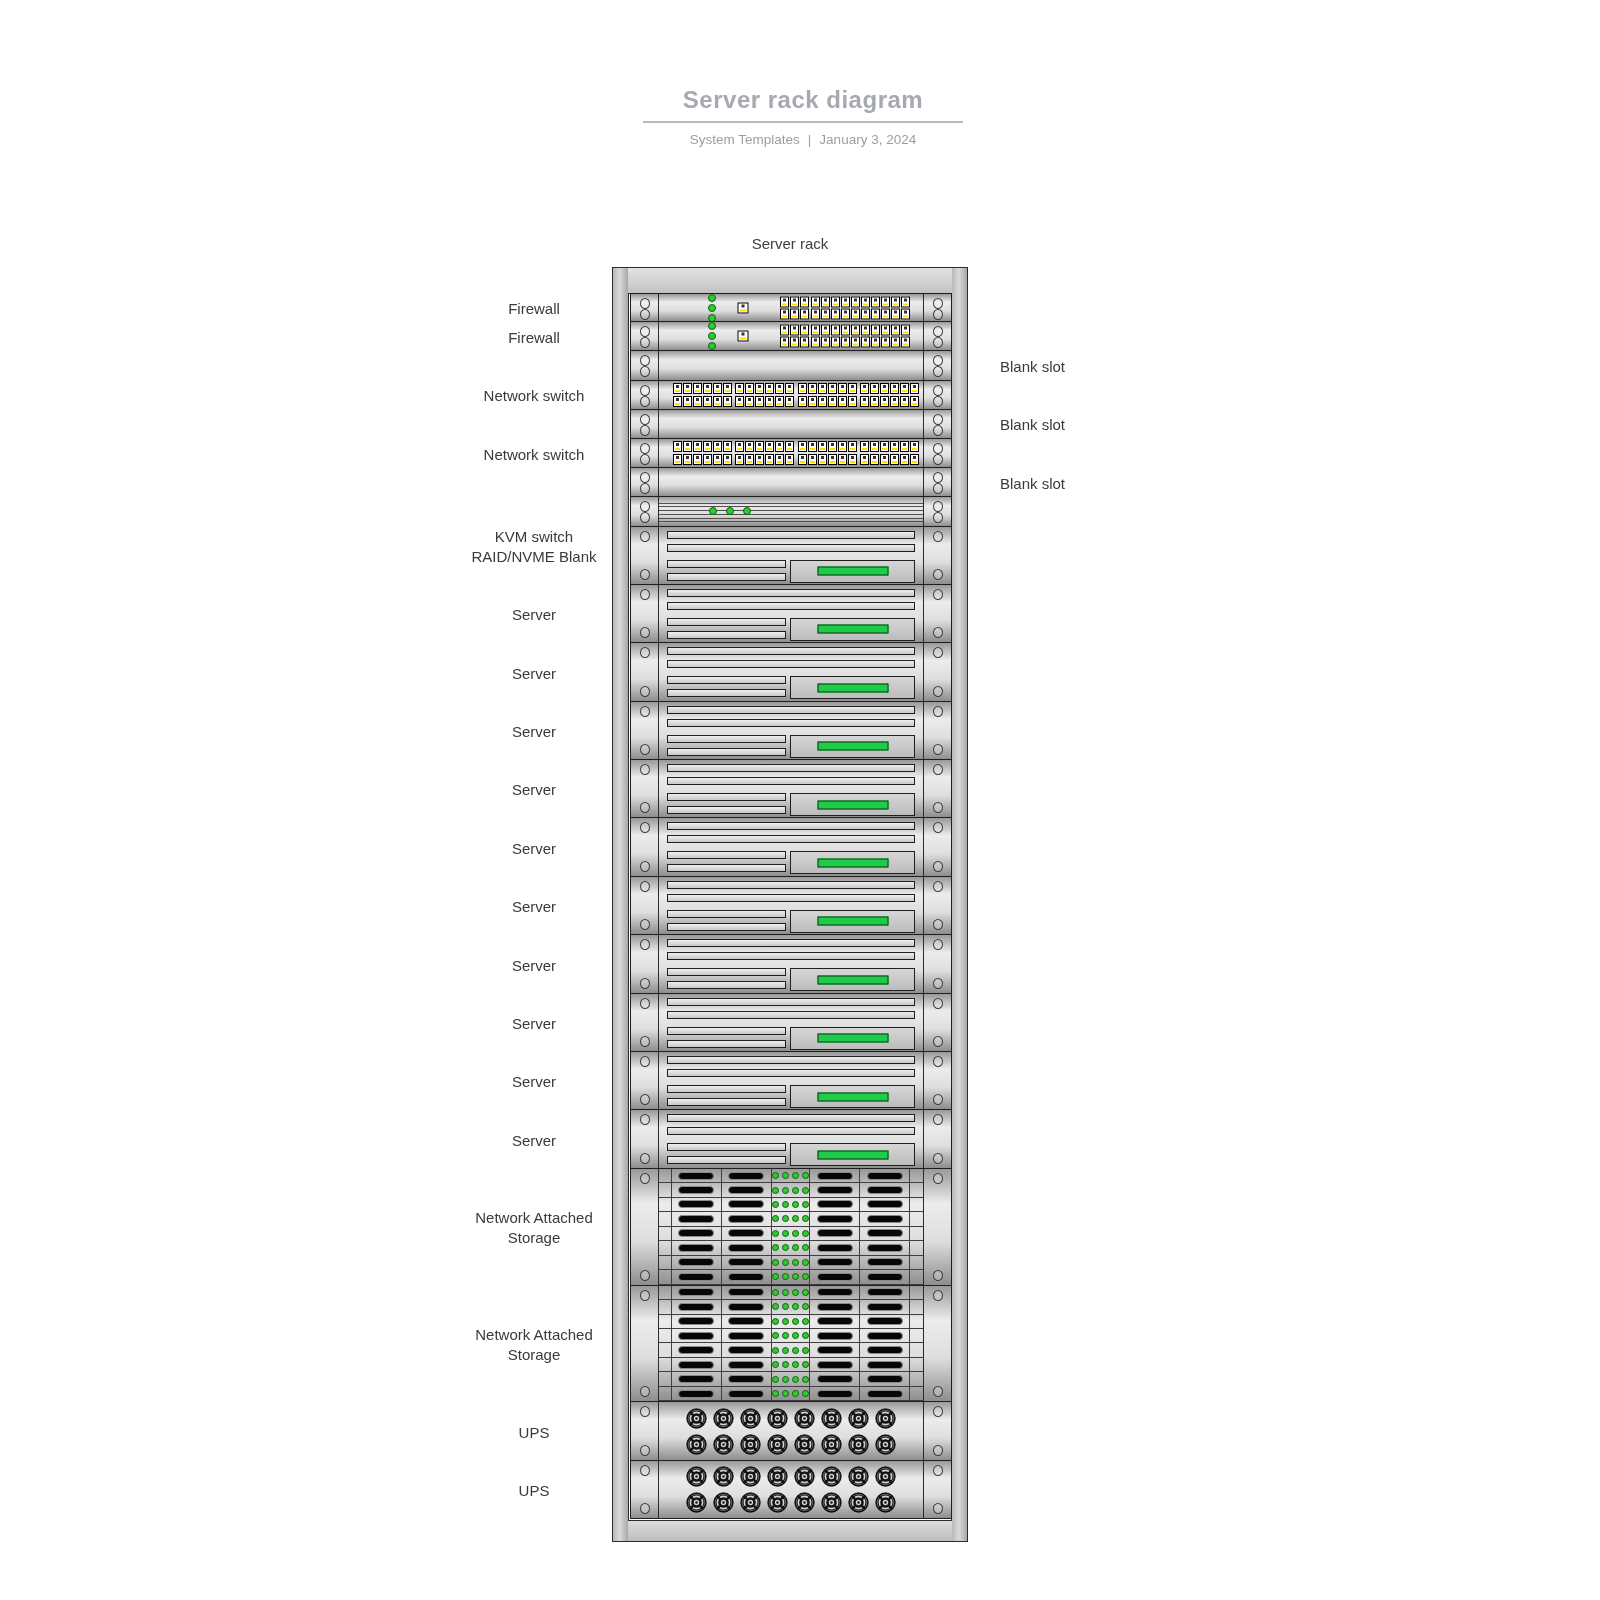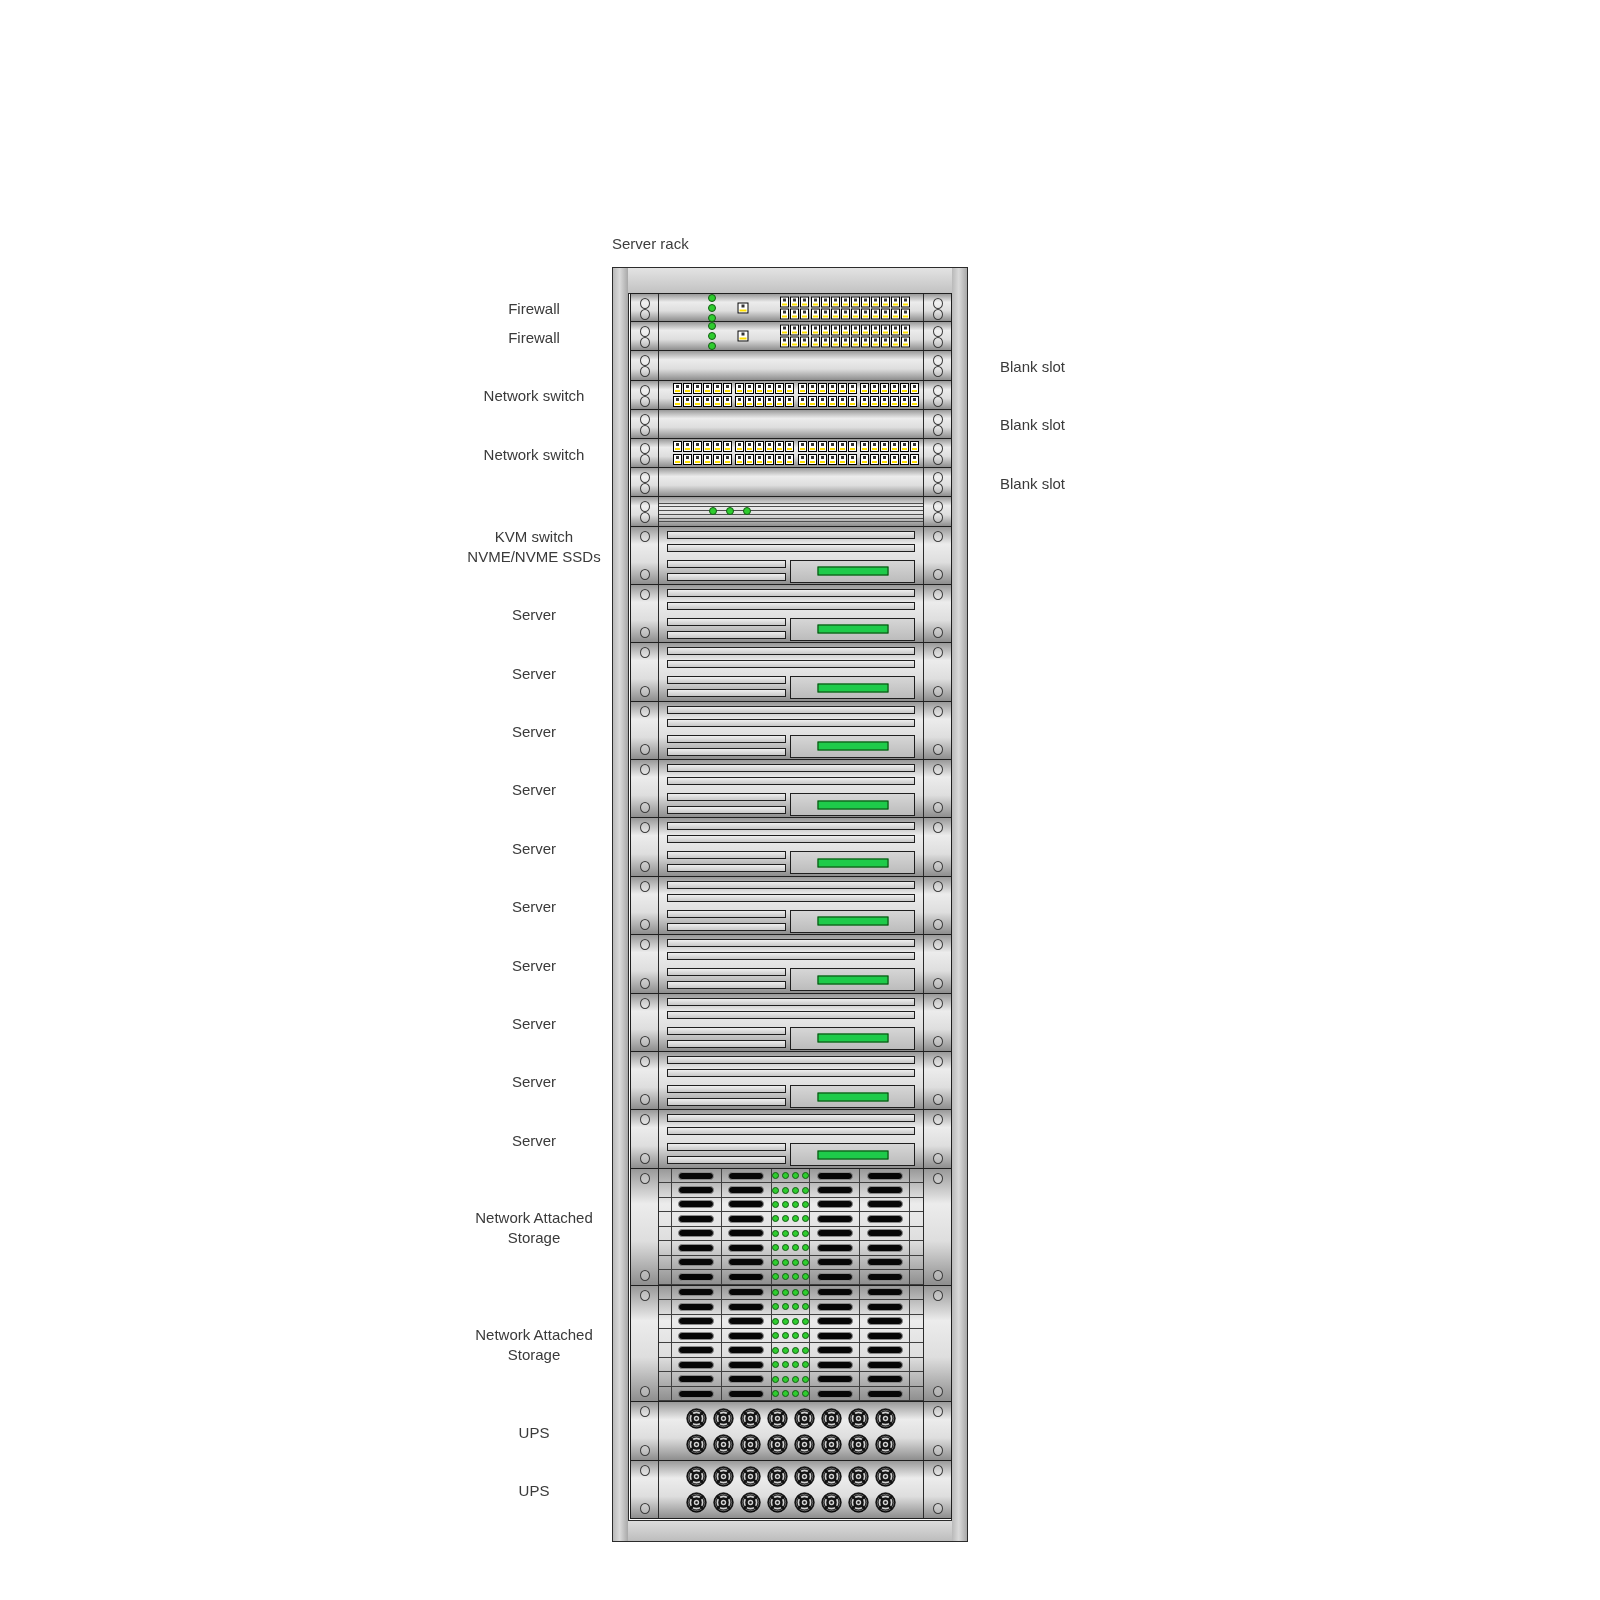--- a/index.html
+++ b/index.html
@@ -4,21 +4,21 @@
 <style>
   html,body{margin:0;padding:0;background:#ffffff;font-family:"Liberation Sans",sans-serif;}
   #canvas{position:relative;width:1600px;height:1600px;background:#fff;overflow:hidden;}
 
   
   #header{position:absolute;left:643px;top:86px;width:320px;text-align:center;}
   #title{font-size:24px;font-weight:bold;color:#a6a9b0;letter-spacing:.5px;white-space:nowrap;}
   #title-rule{height:2px;background:#b6b9bf;margin:7px 0 9px 0;}
   #subtitle{font-size:13.5px;color:#9a9ea7;white-space:nowrap;}
   #subtitle .sep{margin:0 8px;}
-  #rack-title{position:absolute;left:612px;top:235px;width:356px;
+  #rack-title{position:absolute;left:612px;top:235px;width:356px;text-align:center;
               font-size:15px;color:#3d3d3d;}
 
   
   #rack{position:absolute;left:612px;top:267px;width:356px;height:1275px;background:#ffffff;
         border:1.5px solid #2b2b2b;box-sizing:border-box;}
   .rail{position:absolute;top:0;bottom:0;width:15px;background:linear-gradient(90deg,#b9b9b9,#dadada 45%,#a8a8a8);}
   .rail.left{left:0;border-right:1px solid #2b2b2b;}
   .rail.right{right:0;border-left:1px solid #2b2b2b;}
   .bar-top{position:absolute;left:15px;right:15px;top:0;height:26px;box-sizing:border-box;
            background:linear-gradient(180deg,#e3e3e3,#c2c2c2);border-bottom:1px solid #2b2b2b;}
@@ -85,20 +85,27 @@
   
   .side-label{position:absolute;left:459px;width:150px;transform:translateY(-50%);
         font-size:15px;line-height:20px;color:#3a3a3a;text-align:center;}
   .side-label.right-side{left:1000px;width:120px;text-align:left;}
 </style>
 </head>
 <body>
 
 <div id="canvas">
 
+  <div id="header">
+    <div id="title">Server rack diagram</div>
+    <div id="title-rule"></div>
+    <div id="subtitle">
+      <span>System Templates</span><span class="sep">|</span><span>January 3, 2024</span>
+    </div>
+  </div>
 
   <div id="rack-title">Server rack</div>
 
   <div id="rack">
     <div class="rail left"></div>
     <div class="rail right"></div>
     <div class="bar-top"></div>
     <div class="bar-bottom"></div>
     <div id="unit-stack">
         <div class="unit u-firewall" style="height: 29.2px;">
@@ -1234,21 +1241,21 @@
 
   <div id="label-layer">
       <div class="side-label" style="top: 308.6px;">Firewall</div>
       <div class="side-label" style="top: 337.8px;">Firewall</div>
       <div class="side-label right-side" style="top: 367px;">Blank slot</div>
       <div class="side-label" style="top: 396.2px;">Network switch</div>
       <div class="side-label right-side" style="top: 425.4px;">Blank slot</div>
       <div class="side-label" style="top: 454.6px;">Network switch</div>
       <div class="side-label right-side" style="top: 483.8px;">Blank slot</div>
       <div class="side-label" style="top: 537px;">KVM switch</div>
-      <div class="side-label" style="top: 556.8px;">NVME/NVME SSDs</div>
+      <div class="side-label" style="top: 556.8px;">RAID/NVME Blank</div>
       <div class="side-label" style="top: 615.2px;">Server</div>
       <div class="side-label" style="top: 673.6px;">Server</div>
       <div class="side-label" style="top: 732px;">Server</div>
       <div class="side-label" style="top: 790.4px;">Server</div>
       <div class="side-label" style="top: 848.8px;">Server</div>
       <div class="side-label" style="top: 907.2px;">Server</div>
       <div class="side-label" style="top: 965.6px;">Server</div>
       <div class="side-label" style="top: 1024px;">Server</div>
       <div class="side-label" style="top: 1082.4px;">Server</div>
       <div class="side-label" style="top: 1140.8px;">Server</div>

